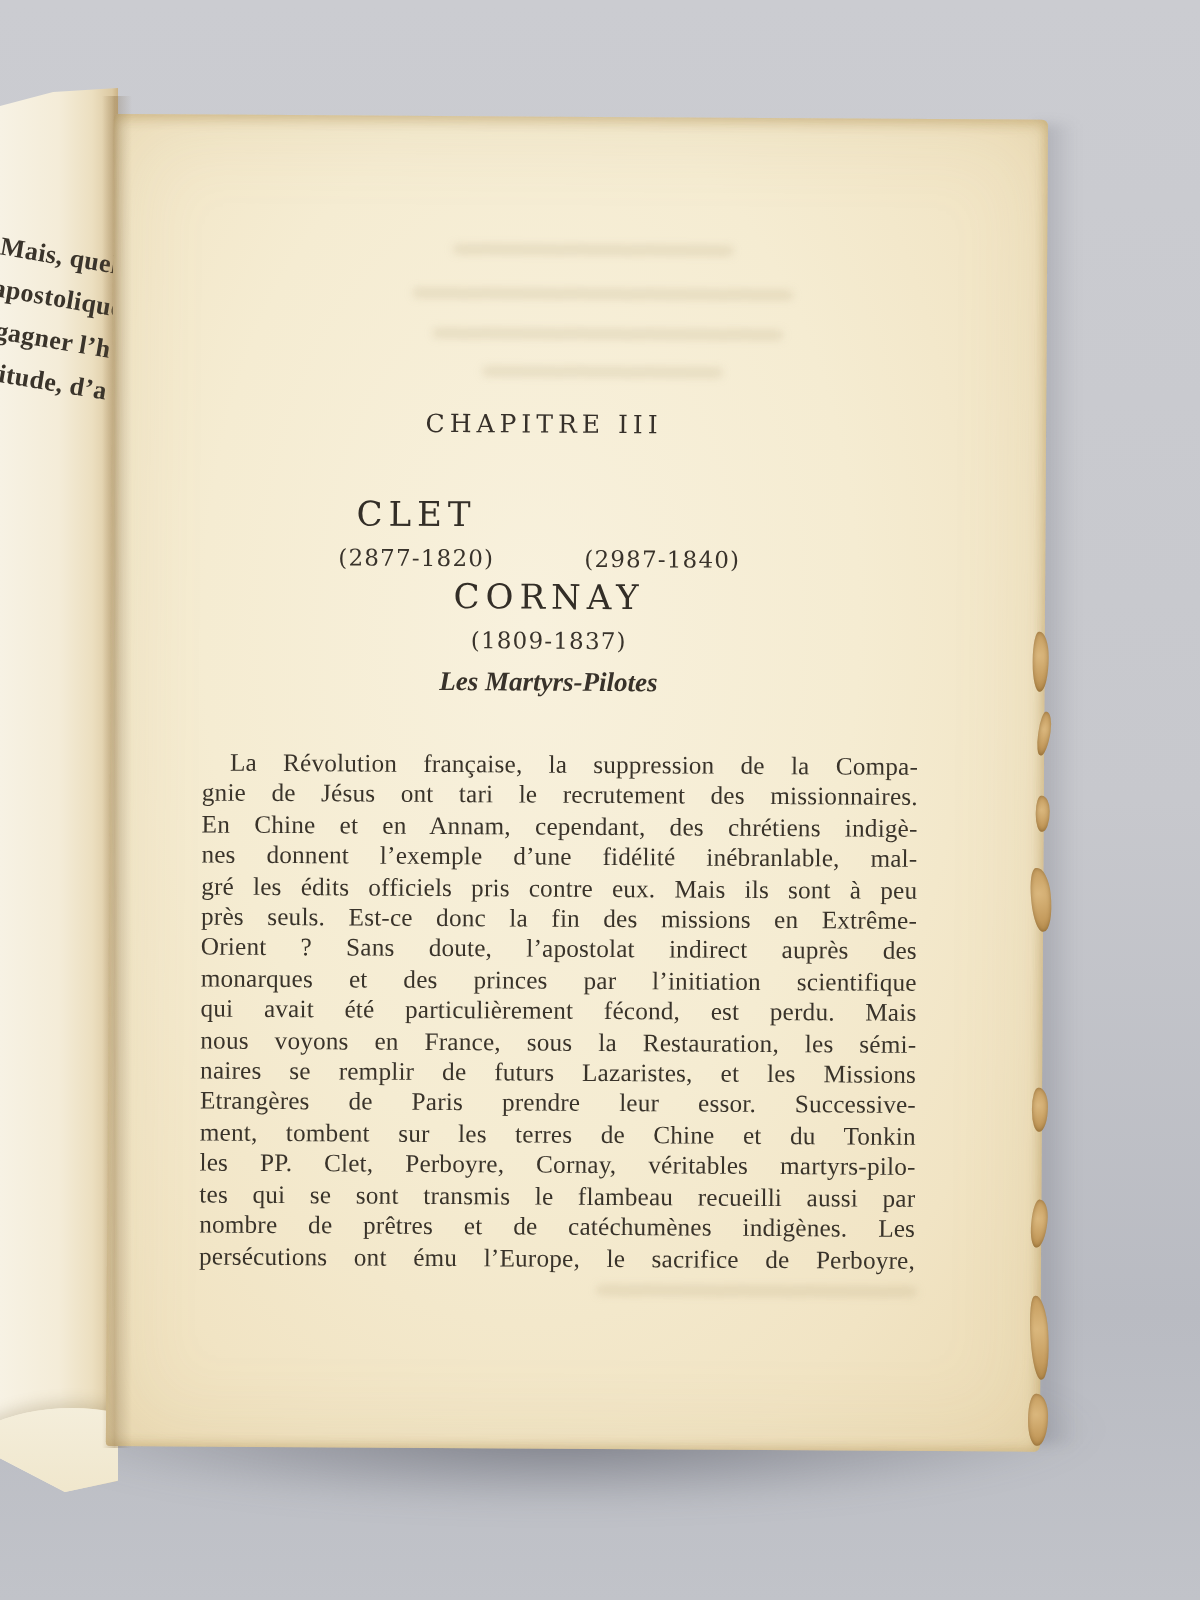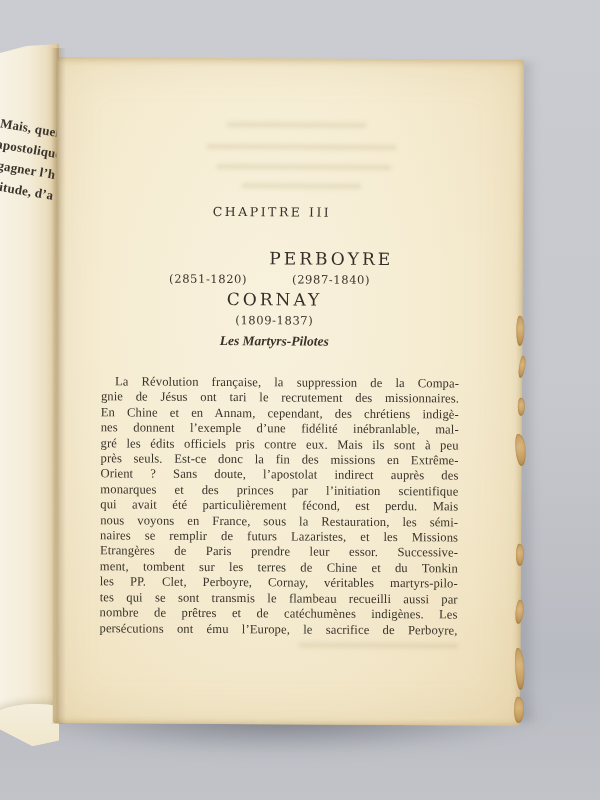--- a/index.html
+++ b/index.html
@@ -101,22 +101,22 @@
   <div class="page">
 
     <div class="ghost g1"></div>
     <div class="ghost g2"></div>
     <div class="ghost g3"></div>
     <div class="ghost g4"></div>
     <div class="ghost g5"></div>
 
     <div class="chapter">CHAPITRE III</div>
 
-    <div class="name name-2">PERBOYRE</div>
-    <div class="date date-1">(2851-1820)</div>
+    <div class="name name-1">CLET</div>
+    <div class="date date-1">(2877-1820)</div>
     <div class="date date-2">(2987-1840)</div>
     <div class="name-3">CORNAY</div>
     <div class="date-3">(1809-1837)</div>
     <div class="subtitle">Les Martyrs-Pilotes</div>
 
     <div class="body">
       <div class="bl indent">La Révolution française, la suppression de la Compa-</div>
       <div class="bl">gnie de Jésus ont tari le recrutement des missionnaires.</div>
       <div class="bl">En Chine et en Annam, cependant, des chrétiens indigè-</div>
       <div class="bl">nes donnent l’exemple d’une fidélité inébranlable, mal-</div>

